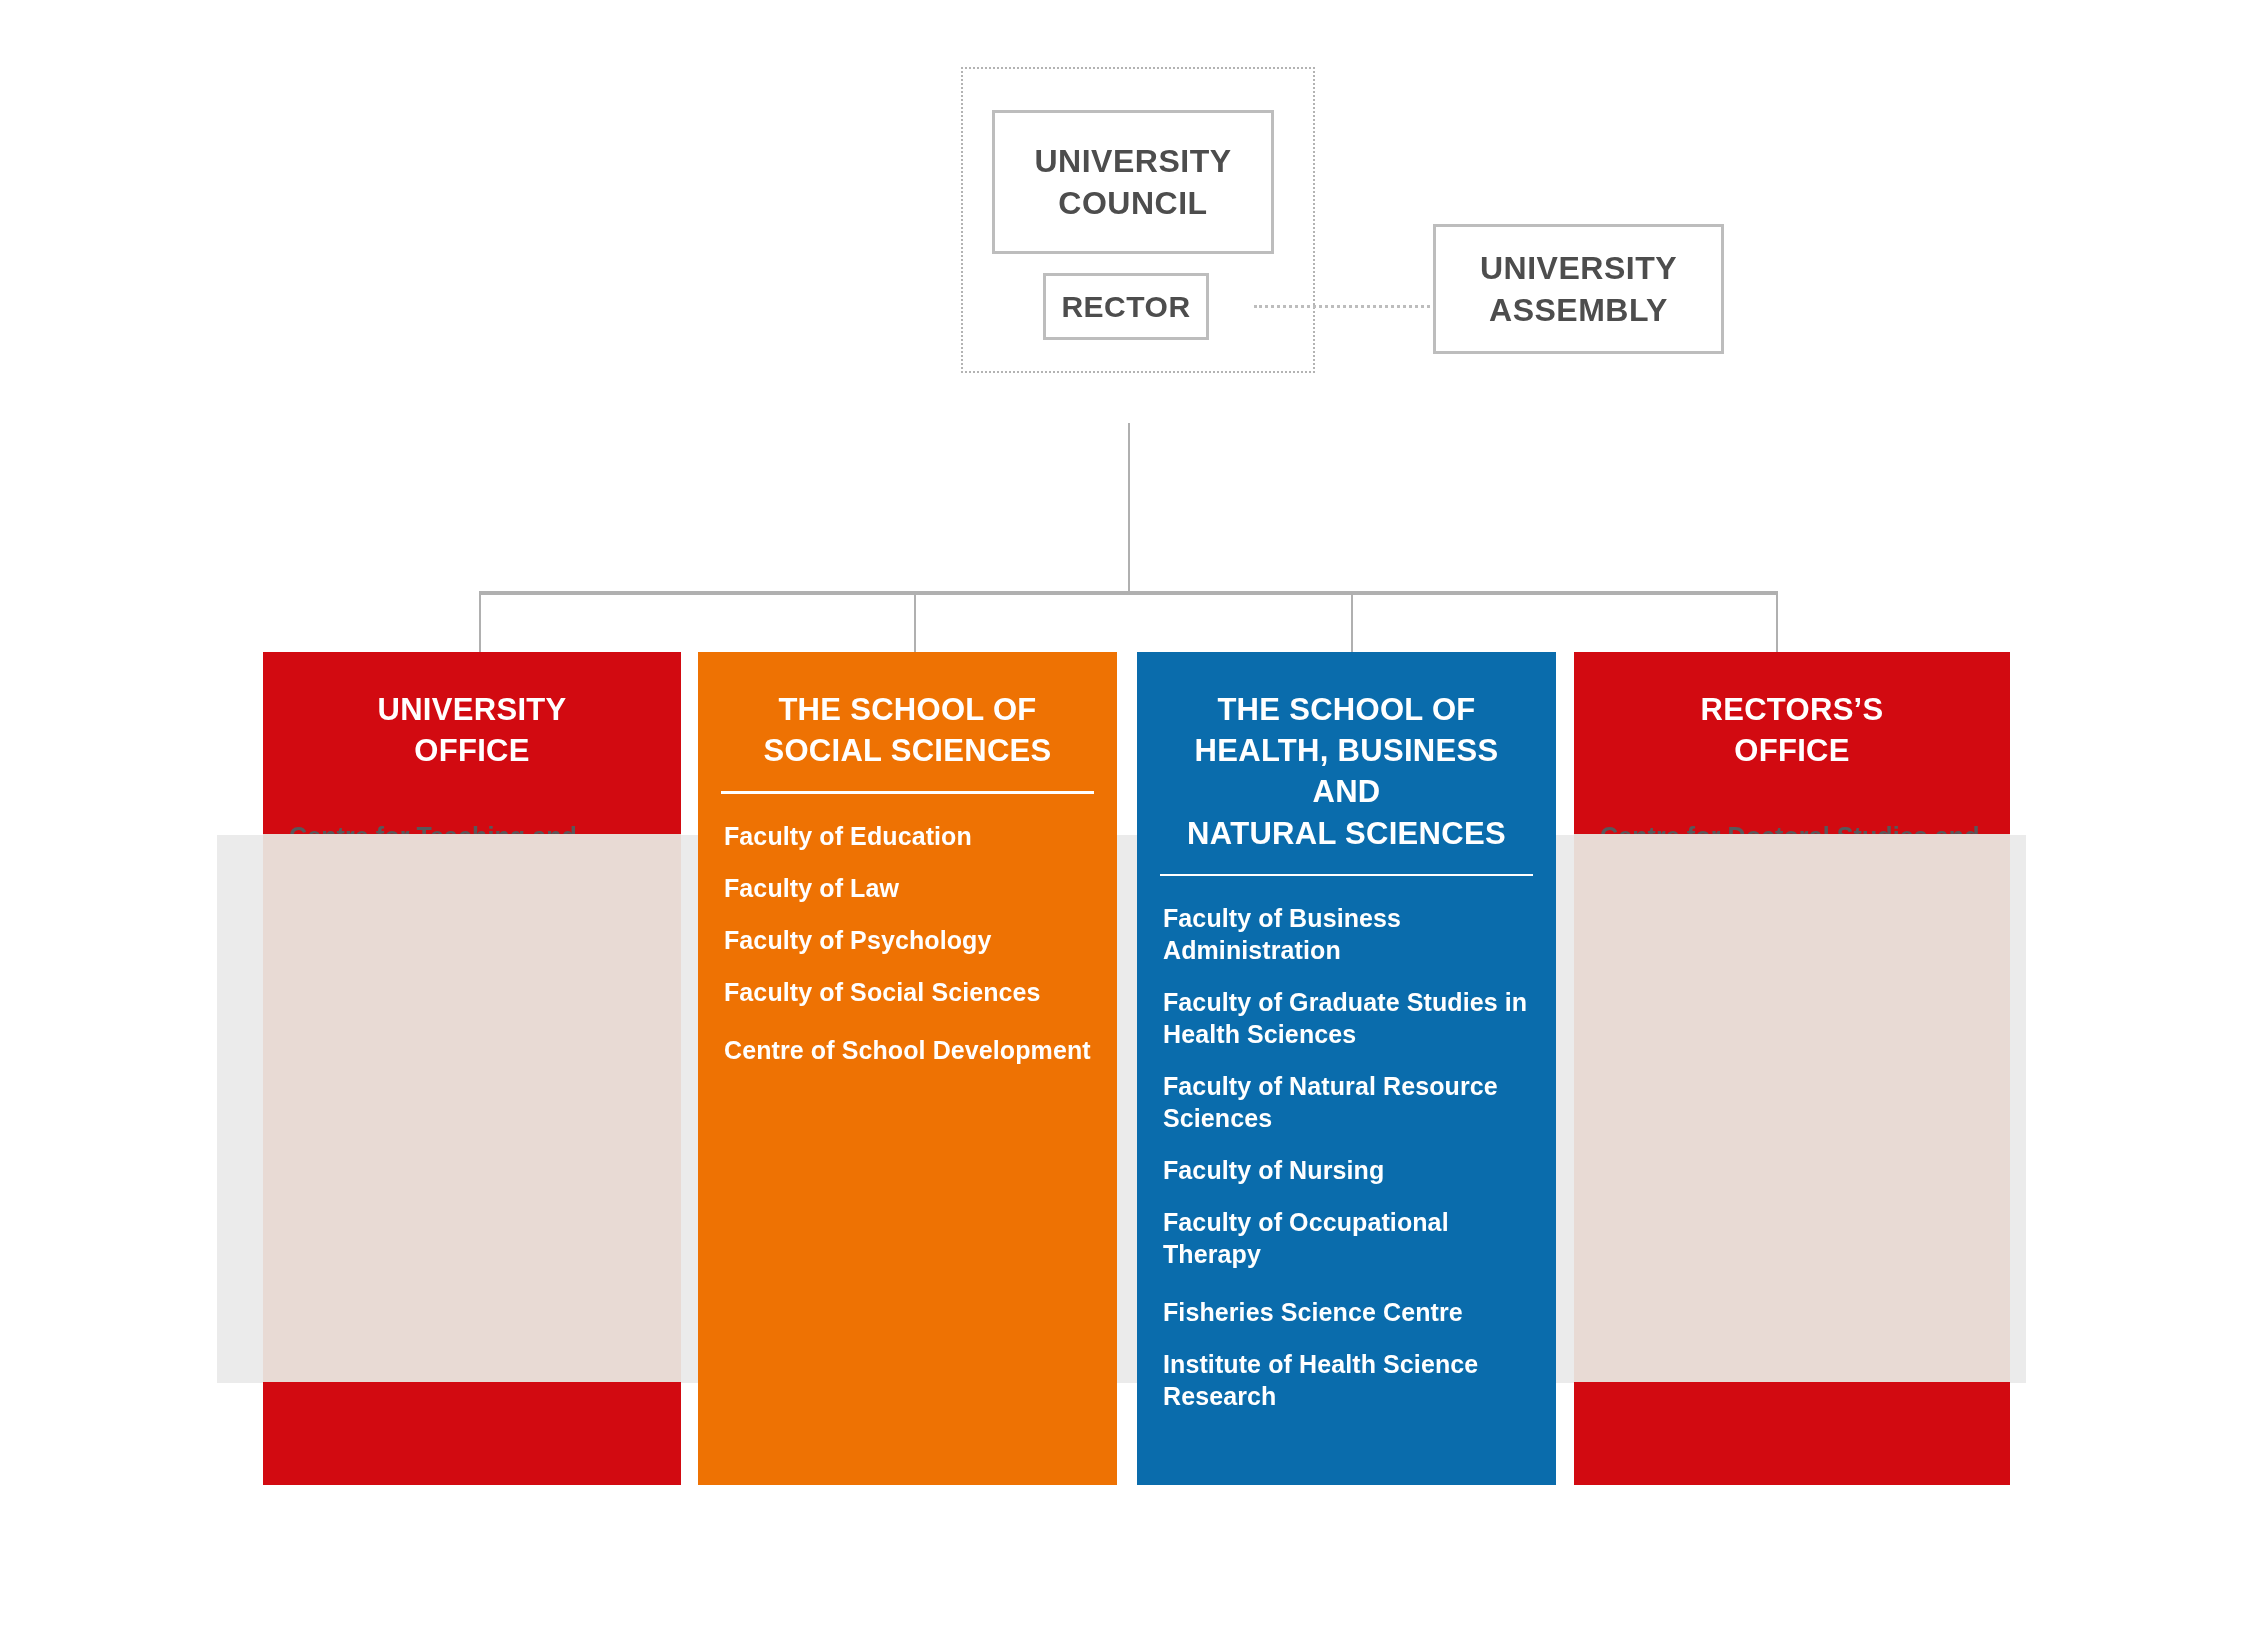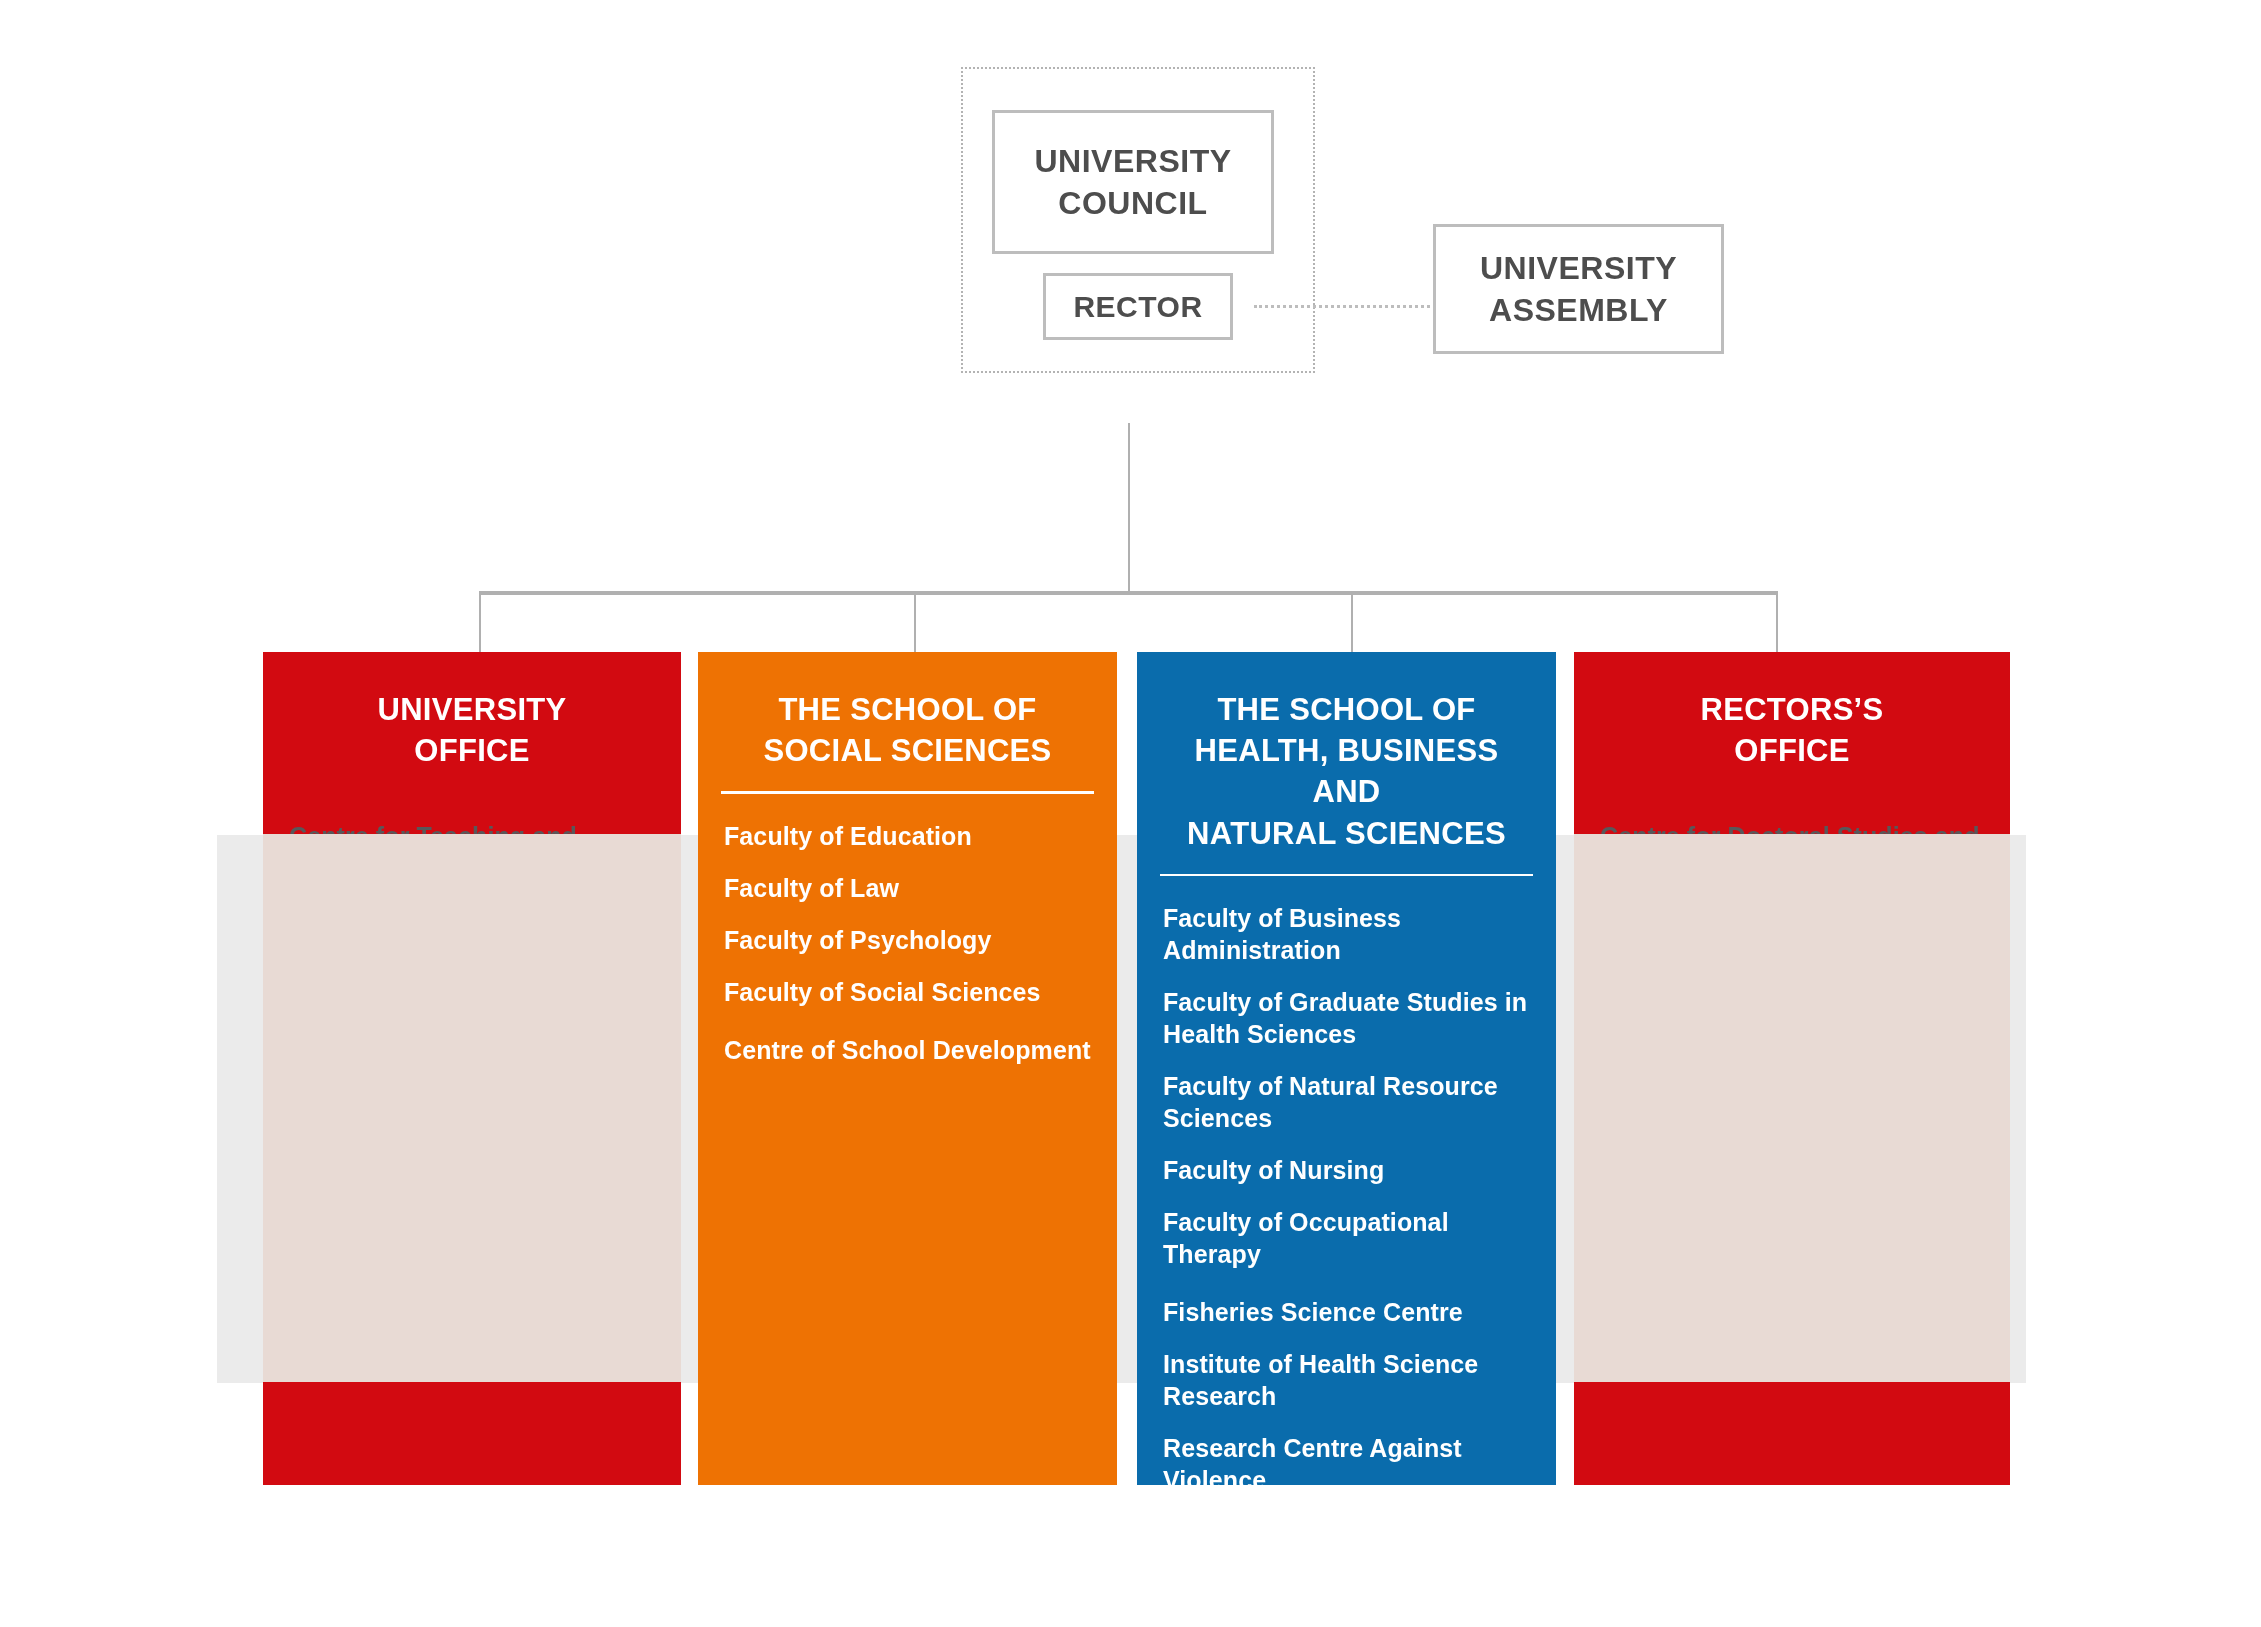--- a/index.html
+++ b/index.html
@@ -53,21 +53,21 @@
   #box-university-council {
     left: 992px;
     top: 110px;
     width: 282px;
     height: 144px;
     font-size: 32px;
   }
   #box-rector {
     left: 1043px;
     top: 273px;
-    width: 190px;
+    width: 166px;
     height: 67px;
     font-size: 30px;
   }
   #box-university-assembly {
     left: 1433px;
     top: 224px;
     width: 291px;
     height: 130px;
     font-size: 32px;
   }
@@ -278,21 +278,20 @@
       </div>
     <div class="col-rule"></div>
     <div class="col-list">
         <div class="item">Faculty of Business Administration</div>
         <div class="item">Faculty of Graduate Studies in Health Sciences</div>
         <div class="item">Faculty of Natural Resource Sciences</div>
         <div class="item">Faculty of Nursing</div>
         <div class="item">Faculty of Occupational Therapy</div>
         <div class="item spacer-before">Fisheries Science Centre</div>
         <div class="item">Institute of Health Science Research</div>
-        <div class="item">Research Centre Against Violence</div>
       </div>
   </div>
 
   <div class="column" id="col-rectors-office">
     <div class="col-body"></div>
     <div class="col-head">
         <div>RECTORS’S</div>
         <div>OFFICE</div>
       </div>
     <div class="col-rule hidden"></div>

